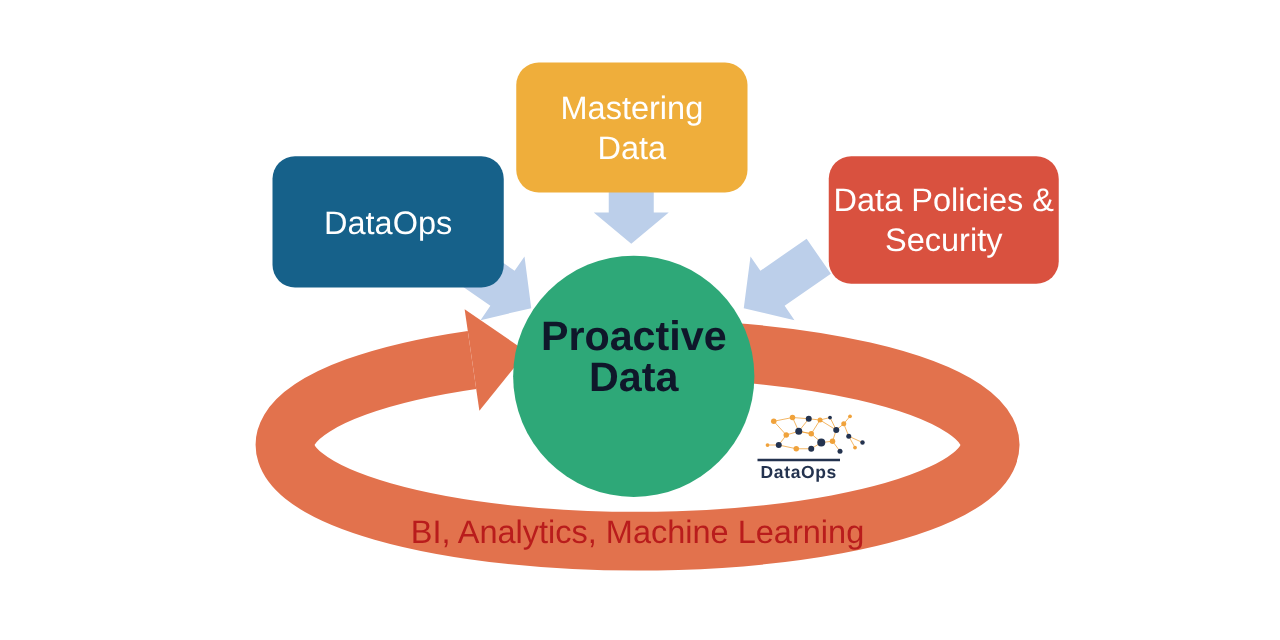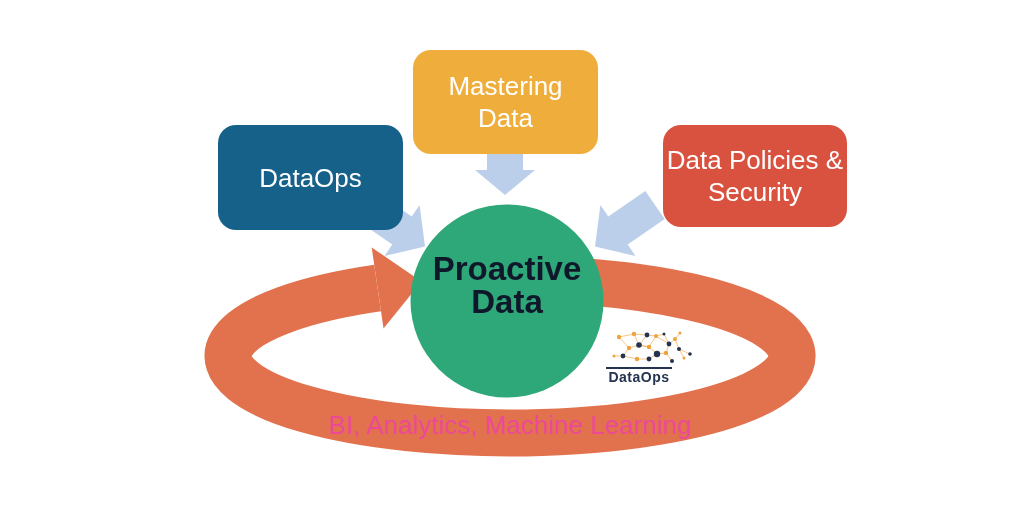--- a/index.html
+++ b/index.html
@@ -19,21 +19,21 @@
   #box-mastering{left:413px;top:50px;width:185px;height:104px;}
   #box-policies{left:623px;top:125px;width:184px;height:102px;}
   .circle-label{
     position:absolute;z-index:2;left:397px;top:252px;width:220px;
     text-align:center;color:#0f172a;font-weight:bold;
     font-size:33px;line-height:33px;
   }
   .circle-label span{display:block;white-space:nowrap;}
   .cycle-label{
     position:absolute;z-index:3;left:260px;top:409px;width:500px;
-    text-align:center;color:#ec4899;font-size:26px;line-height:32px;
+    text-align:center;color:#b91c1c;font-size:26px;line-height:32px;
     white-space:nowrap;
   }
   .logo{
     position:absolute;z-index:2;left:606px;top:330px;width:88px;
     display:flex;flex-direction:column;align-items:flex-start;
   }
   .logo-base{width:66px;display:flex;flex-direction:column;align-items:center;}
   .logo-line{width:66px;height:2px;margin-top:1px;}
   .logo-text{
     font-size:14px;font-weight:bold;letter-spacing:0.5px;line-height:16px;

